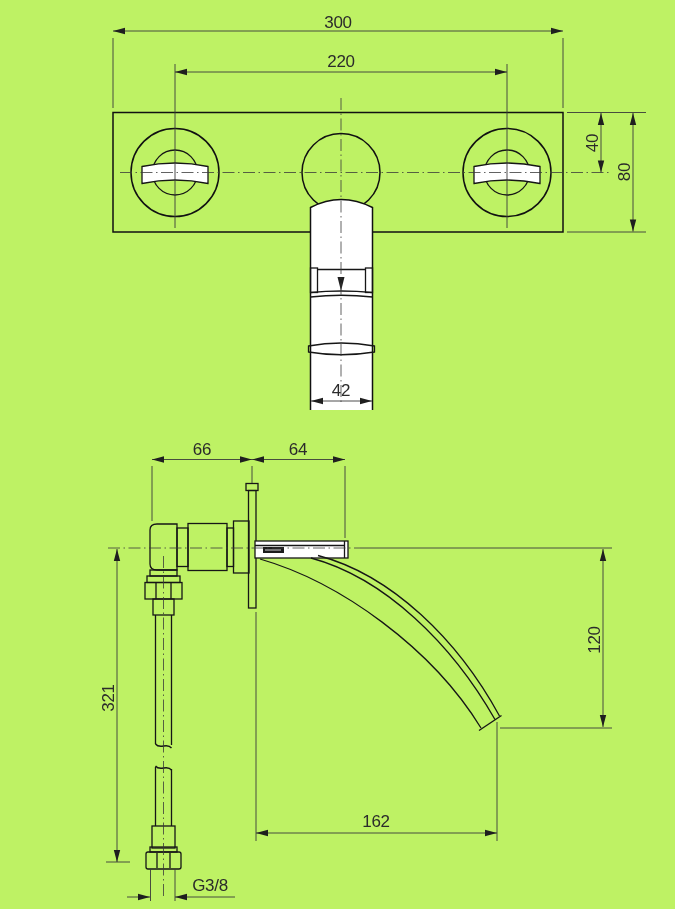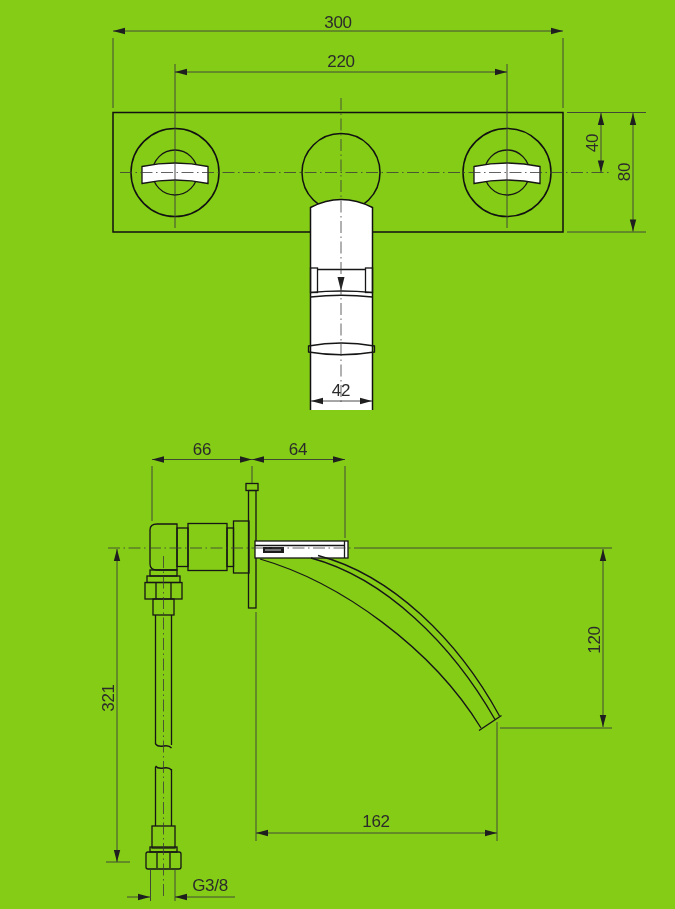--- a/index.html
+++ b/index.html
@@ -1,16 +1,16 @@
 <!DOCTYPE html>
 <html><head>
 <meta charset="utf-8">
 <style>
   html,body{margin:0;padding:0;background:#ffffff;}
-  .stage{position:relative;width:675px;height:909px;background:#84cc16;overflow:hidden;
+  .stage{position:relative;width:675px;height:909px;background:#bef264;overflow:hidden;
          font-family:"Liberation Sans", sans-serif;}
   svg{display:block;}
   .outline{stroke:#111111;stroke-width:1.5;fill:none;stroke-linecap:butt;}
   .outline2{stroke:#161616;stroke-width:1.3;fill:none;}
   .whitefill{fill:#ffffff;}
   .thin{stroke:#3a3a3a;stroke-width:0.9;fill:none;}
   .center{stroke:#3a3a3a;stroke-width:0.8;fill:none;stroke-dasharray:12 3.5 1.5 3.5;}
   .arrow{fill:#1f1f1f;stroke:none;}
   .dimtext{font-family:"Liberation Sans", sans-serif;font-size:17px;fill:#2b2b2b;
            letter-spacing:-0.3px;}

